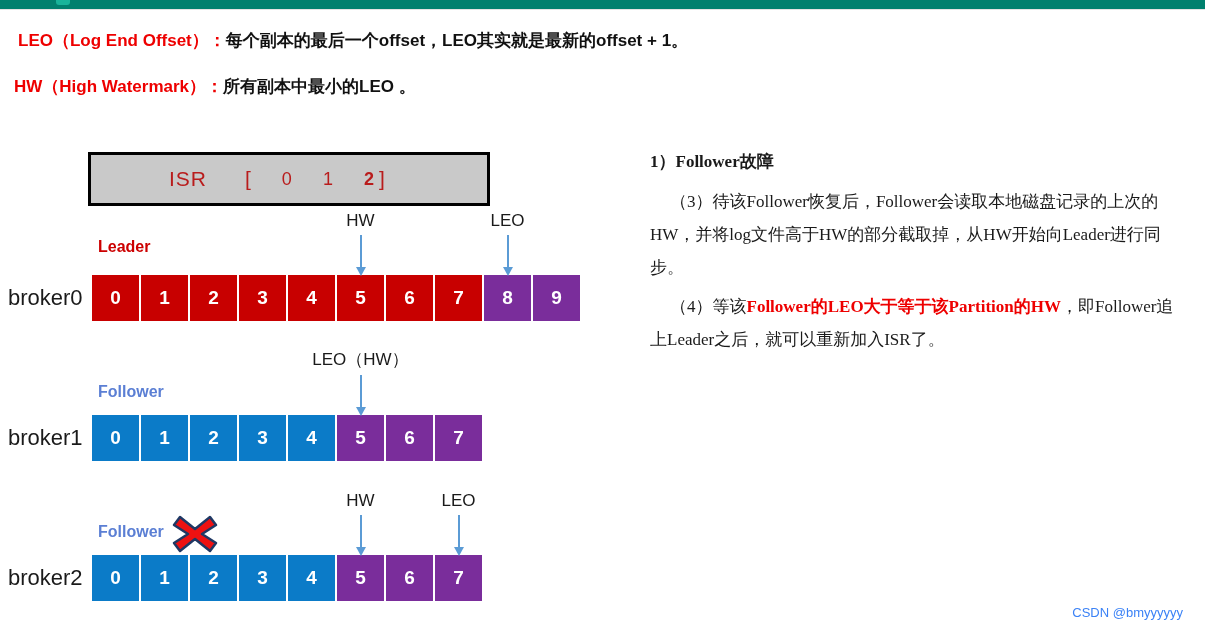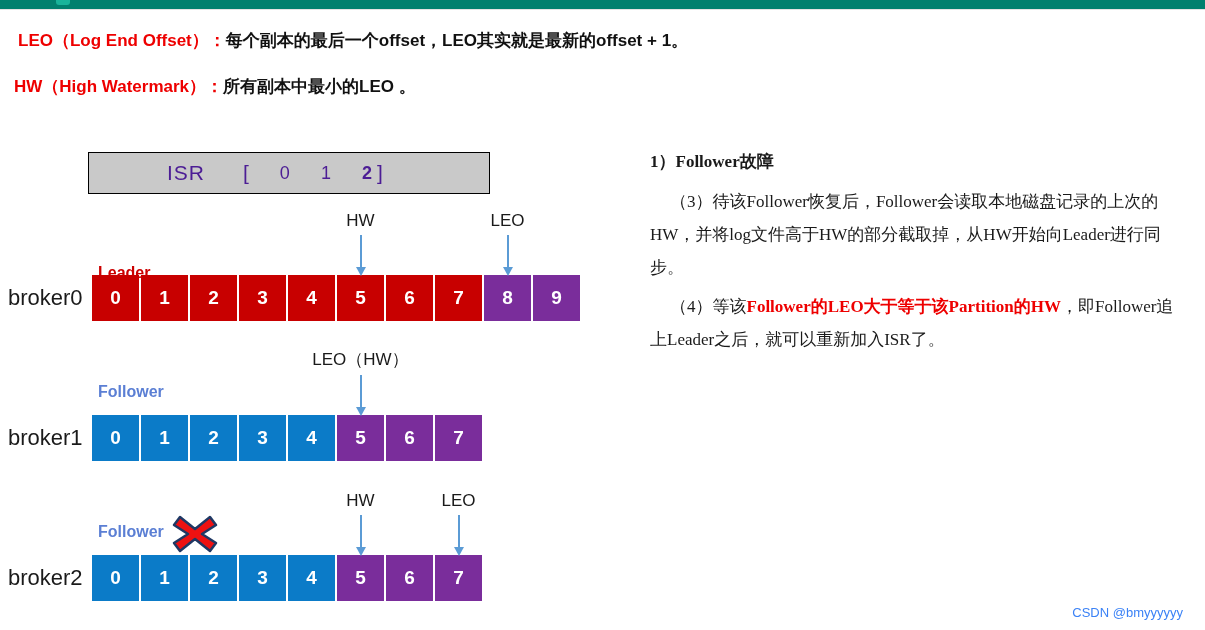--- a/index.html
+++ b/index.html
@@ -60,28 +60,28 @@
     position: absolute;
     left: 0; top: 120px;
     width: 640px;
     height: 500px;
   }
 
   
   #isr-box {
     position: absolute;
     left: 88px; top: 22px;
-    width: 402px; height: 42px;
+    width: 402px; height: 54px;
     background: #c9c9c9;
-    border: 1px solid #000000;
+    border: 3px solid #000000;
     box-sizing: border-box;
     display: flex;
     align-items: center;
     font-size: 21px;
-    color: #4c1d95;
+    color: #b91c1c;
     letter-spacing: 1px;
   }
   #isr-label { margin-left: 78px; }
   #isr-bracket-open { margin-left: 38px; }
   .isr-num { margin-left: 30px; font-size: 18px; }
   .isr-num.bold { font-weight: bold; }
   #isr-bracket-close { margin-left: 4px; }
 
   
   .broker-row {
@@ -127,21 +127,21 @@
 
   
   .role-label {
     position: absolute;
     font-size: 16px;
     font-weight: bold;
     white-space: nowrap;
   }
   .role-label.leader   { color: #cc0000; left: 98px; }
   .role-label.follower { color: #5b7fd4; left: 98px; }
-  #label-leader     { top: 108px; margin-top: 26px; }
+  #label-leader     { top: 108px; }
   #label-follower-1 { top: 253px; }
   #label-follower-2 { top: 393px; }
 
   
   #fail-cross {
     position: absolute;
     left: 172px;
     top: 383px;
     width: 46px;
     height: 42px;

